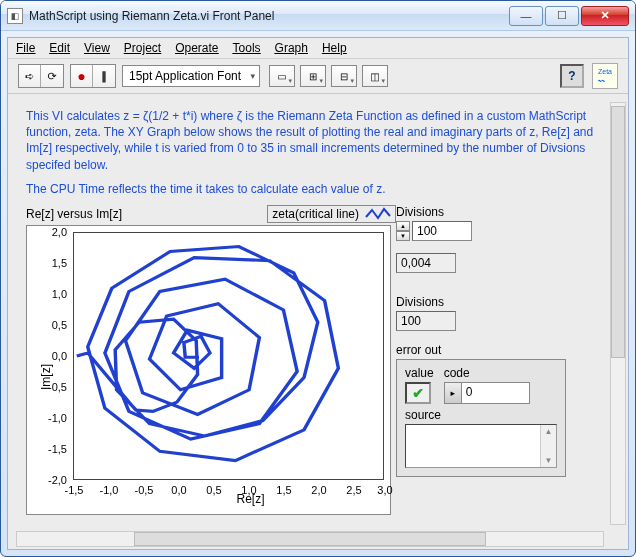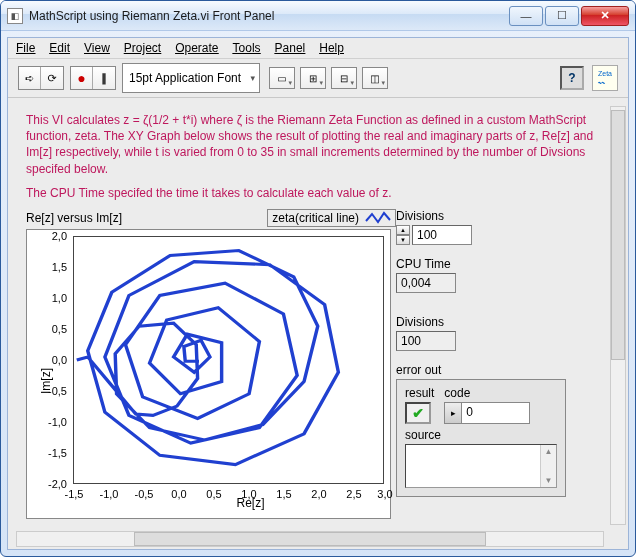--- a/index.html
+++ b/index.html
@@ -55,41 +55,41 @@
   }
   .tool-group { display: flex; border: 1px solid #888; background: #fff; }
   .tool-btn {
     width: 22px; height: 22px; border-right: 1px solid #aaa;
     display: flex; align-items: center; justify-content: center;
     background: linear-gradient(#fff,#eee); font-size: 11px;
   }
   .tool-btn:last-child { border-right: none; }
   .tool-record { color: #c00; font-size: 14px; }
   .font-sel {
-    height: 30px; border: 1px solid #888; background: #fff;
+    height: 22px; border: 1px solid #888; background: #fff;
     padding: 0 18px 0 6px; display: flex; align-items: center;
     position: relative; margin: 0 4px;
   }
   .font-sel::after { content: "▾"; position: absolute; right: 4px; font-size: 9px; color:#555;}
   .tool-square {
     width: 26px; height: 22px; border: 1px solid #888;
     background: linear-gradient(#fff,#eee); margin-left: 3px;
     display: flex; align-items: center; justify-content: center; font-size: 10px;
     position: relative;
   }
   .tool-square::after { content:"▾"; font-size:7px; position:absolute; bottom:1px; right:2px; color:#666;}
   .tool-spacer { flex: 1; }
   .help-btn { width: 24px; height: 24px; border: 2px inset #aaa; background: #ddd; display:flex; align-items:center; justify-content:center; font-weight:bold; color:#036;}
   .zeta-btn { width: 26px; height: 26px; border: 1px solid #aaa; background:#fffff0; margin-left:6px; font-size:7px; display:flex; flex-direction:column; align-items:center; justify-content:center; color:#06c;}
   
   .content {
     flex: 1; background: #ececec; padding: 14px 18px;
     overflow: hidden; position: relative;
   }
-  .desc { font-size: 12px; line-height: 1.35; color: #be185d; margin-bottom: 8px; font-family: Tahoma, sans-serif;}
+  .desc { font-size: 12px; line-height: 1.35; color: #1d4ed8; margin-bottom: 8px; font-family: Tahoma, sans-serif;}
   
   .main-row { display: flex; gap: 0; margin-top: 6px;}
   
   .graph-area { width: 370px; }
   .graph-header { display: flex; justify-content: space-between; align-items: center; margin-bottom: 2px;}
   .graph-title { font-size: 12px; }
   .legend { display: flex; align-items: center; gap: 6px; border: 1px solid #888; padding: 1px 4px; background:#ececec;}
   .legend-line { width: 26px; height: 14px; }
   .legend-line svg { width: 100%; height: 100%; }
   
@@ -151,21 +151,21 @@
 
   <div class="inner">
 
     <div class="menubar">
       <span class="menu-item"><u>File</u></span>
       <span class="menu-item"><u>Edit</u></span>
       <span class="menu-item"><u>View</u></span>
       <span class="menu-item"><u>Project</u></span>
       <span class="menu-item"><u>Operate</u></span>
       <span class="menu-item"><u>Tools</u></span>
-      <span class="menu-item"><u>Panel</u></span>
+      <span class="menu-item"><u>Graph</u></span>
       <span class="menu-item"><u>Help</u></span>
     </div>
 
     <div class="toolbar">
       <div class="tool-group">
         <div class="tool-btn">➪</div>
         <div class="tool-btn">⟳</div>
       </div>
       <div class="tool-group" style="margin-left:4px">
         <div class="tool-btn tool-record">●</div>
@@ -180,21 +180,21 @@
       <div class="tool-square">⊞</div>
       <div class="tool-square">⊟</div>
       <div class="tool-square">◫</div>
       <div class="tool-spacer"></div>
       <div class="help-btn">?</div>
       <div class="zeta-btn">Zeta<br>〰</div>
     </div>
 
     <div class="content">
       <p class="desc">This VI calculates z = ζ(1/2 + t*i) where ζ is the Riemann Zeta Function as defined in a custom MathScript function, zeta. The XY Graph below shows the result of plotting the real and imaginary parts of z, Re[z] and Im[z] respectively, while t is varied from 0 to 35 in small increments determined by the number of Divsions specifed below.</p>
-      <p class="desc">The CPU Time specifed the time it takes to calculate each value of z.</p>
+      <p class="desc">The CPU Time reflects the time it takes to calculate each value of z.</p>
 
       <div class="main-row">
         <div class="graph-area">
           <div class="graph-header">
             <span class="graph-title">Re[z] versus Im[z]</span>
             <div class="legend">
               <span>zeta(critical line)</span>
               <span class="legend-line">
                 <svg viewBox="0 0 26 14">
                     <path d="M1 10 L7 3 L13 11 L19 2 L25 9" stroke="#2040d0" stroke-width="2" fill="none"></path>
@@ -242,32 +242,31 @@
             <div class="field-label">Divisions</div>
             <div class="num-ctrl">
               <div class="spin">
                   <div>▲</div>
                   <div>▼</div>
                 </div>
               <div class="num-field">100</div>
             </div>
           </div>
           <div class="field-group">
-            <div class="field-label">CPU Time</div>
             <div class="num-field" style="background:#eee">0,004</div>
           </div>
           <div class="field-group" style="margin-top:22px">
             <div class="field-label">Divisions</div>
             <div class="num-field" style="background:#eee">100</div>
           </div>
           <div class="field-label" style="margin-top:8px">error out</div>
           <div class="error-cluster">
             <div class="error-row1">
               <div>
-                <div class="field-label">result</div>
+                <div class="field-label">value</div>
                 <div class="status-box">✔</div>
               </div>
               <div>
                 <div class="field-label">code</div>
                 <div class="code-box">
                   <div class="code-arrow">▸</div>
                   <div class="code-val">0</div>
                 </div>
               </div>
             </div>

